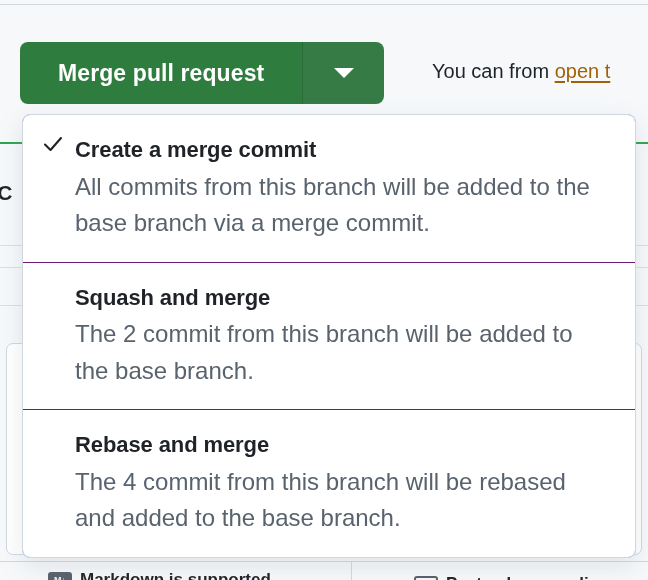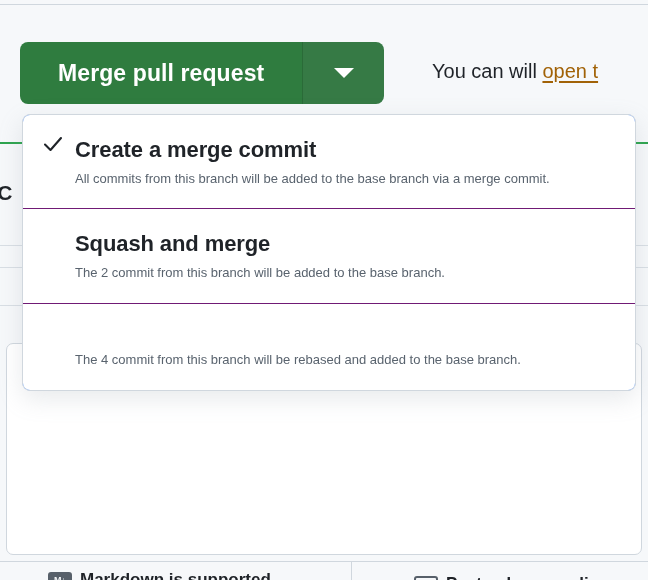--- a/index.html
+++ b/index.html
@@ -226,21 +226,21 @@
     color: #1f2328;
     position: relative;
     top: -1px;
   }
   .check-icon svg { display: block; }
   .check-icon.empty svg { visibility: hidden; }
 
   .menu-item-desc {
     margin-top: 4px;
     margin-left: 28px;
-    font-size: 13px;
+    font-size: 24px;
     line-height: 1.52;
     color: #59636e;
     max-width: 535px;
   }
 </style>
 </head>
 <body>
 
 <div class="page-top-rule"></div>
 
@@ -265,21 +265,21 @@
 </div>
 
 <div class="merge-btn-group">
   <button class="merge-btn-main">Merge pull request</button>
   <button class="merge-btn-caret">
     <span class="caret-down"></span>
   </button>
 </div>
 
 <div class="also-text">
-  <span>You can will </span><a href="#">open t</a>
+  <span>You can from </span><a href="#">open t</a>
 </div>
 
 <div class="merge-menu">
 
   <div class="menu-item">
     <div class="menu-item-title">
       <span class="check-icon">
         <svg width="24" height="24" viewBox="0 0 24 24" fill="none" stroke="currentColor" stroke-width="2.1" stroke-linecap="round" stroke-linejoin="round">
           <path d="M4 12.5 L9.5 18 L20 6"></path>
         </svg>
@@ -301,17 +301,18 @@
     <div class="menu-item-desc">The 2 commit from this branch will be added to the base branch.</div>
   </div>
 
   <div class="menu-item">
     <div class="menu-item-title">
       <span class="check-icon empty">
         <svg width="24" height="24" viewBox="0 0 24 24" fill="none" stroke="currentColor" stroke-width="2.1" stroke-linecap="round" stroke-linejoin="round">
           <path d="M4 12.5 L9.5 18 L20 6"></path>
         </svg>
       </span>
+      <span>Rebase and merge</span>
     </div>
     <div class="menu-item-desc">The 4 commit from this branch will be rebased and added to the base branch.</div>
   </div>
 
 </div>
 
 </body></html>

